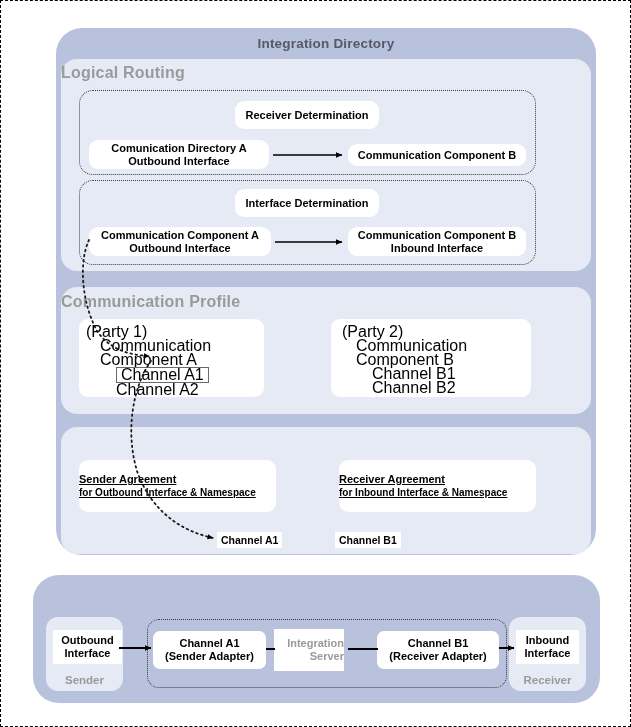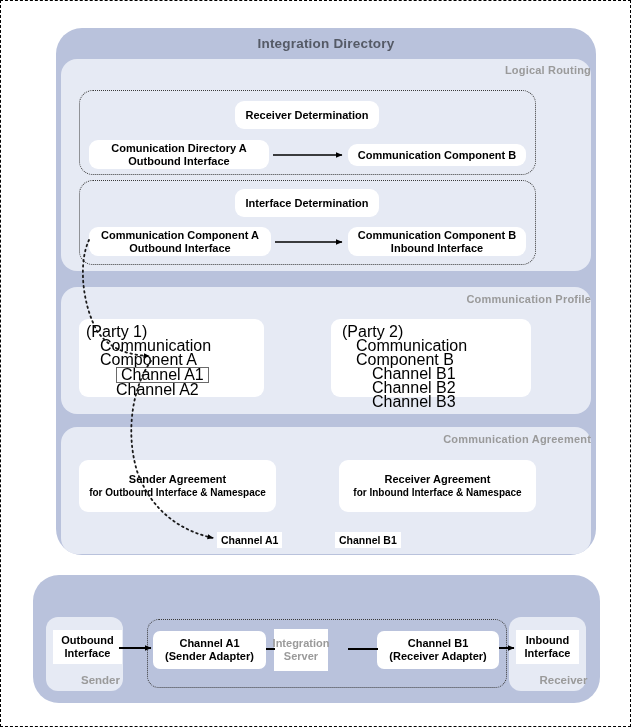--- a/index.html
+++ b/index.html
@@ -30,24 +30,24 @@
   
   .section-panel {
     position: absolute;
     background: #e6eaf4;
     border-radius: 16px;
   }
 
   .section-title {
     position: absolute;
     width: 100%;
-    text-align: right;
+    text-align: left;
     color: #9a9a9a;
     font-weight: bold;
-    font-size: 11px;
+    font-size: 16px;
     letter-spacing: 0.2px;
   }
 
   .panel-title {
     position: absolute;
     width: 100%;
     text-align: center;
     color: #555a66;
     font-weight: bold;
     font-size: 13.5px;
@@ -73,21 +73,21 @@
     justify-content: center;
     color: #000000;
     font-weight: bold;
     font-size: 11px;
     line-height: 13px;
     text-align: center;
     box-sizing: border-box;
   }
   .wbox.square { border-radius: 0; }
   .wbox.soft   { border-radius: 7px; }
-  .wbox.left   { align-items: center; text-align: left; padding-left: 0; }
+  .wbox.left   { align-items: flex-start; text-align: left; padding-left: 0; text-decoration: underline; }
 
   .wbox .sub {
     font-weight: bold;
     font-size: 10px;
   }
 
   
   .greytext { color: #9a9a9a; }
 
   
@@ -142,21 +142,20 @@
     border-radius: 12px;
     box-sizing: border-box;
   }
   .rt-endpoint-label {
     position: absolute;
     width: 100%;
     text-align: center;
     color: #9a9a9a;
     font-weight: bold;
     font-size: 11.5px;
-    margin-left: 16px;
   }
 </style>
 </head>
 <body>
 
 <div id="canvas">
 
   <div class="outer-panel" style="left:55px; top:27px; width:540px; height:527px;"></div>
 
   <div class="panel-title" style="left:55px; top:35px; width:540px;">Integration Directory</div>
@@ -205,25 +204,23 @@
     <span class="chan-indent"><span class="chan-sel">Channel A1</span></span>
     <span class="chan-indent">Channel A2</span>
   </div>
 
   <div class="wbox" style="left:330px; top:318px; width:200px; height:78px;"></div>
   <div class="party-block" style="left:341px; top:324px; width:190px;">
     <span class="party-label">(Party 2)</span>
     <span class="party-indent">Communication Component B</span>
     <span class="chan-indent">Channel B1</span>
     <span class="chan-indent">Channel B2</span>
-    <span class="chan-indent">Channel B3</span>
   </div>
 
   <div class="section-panel" style="left:60px; top:426px; width:530px; height:127px;"></div>
-  <div class="section-title" style="left:60px; top:432px; width:530px;">Communication Agreement</div>
 
   <div class="wbox left" style="left:78px; top:459px; width:197px; height:52px;">
     <span>Sender Agreement</span>
     <span class="sub">for Outbound Interface &amp; Namespace</span>
   </div>
 
   <div class="wbox left" style="left:338px; top:459px; width:197px; height:52px;">
     <span>Receiver Agreement</span>
     <span class="sub">for Inbound Interface &amp; Namespace</span>
   </div>
@@ -241,21 +238,21 @@
   </div>
   <div class="rt-endpoint-label" style="left:45px; top:673px; width:77px;">Sender</div>
 
   <div class="rt-dotted" style="left:146px; top:618px; width:360px; height:69px;"></div>
 
   <div class="wbox soft" style="left:152px; top:630px; width:113px; height:38px;">
     <span>Channel A1</span>
     <span>(Sender Adapter)</span>
   </div>
 
-  <div class="wbox square" style="left:273px; top:628px; width:54px; height:42px;">
+  <div class="wbox square" style="left:273px; top:628px; width:70px; height:42px;align-items:flex-end;">
     <span class="greytext">Integration</span>
     <span class="greytext">Server</span>
   </div>
 
   <div class="wbox soft" style="left:376px; top:630px; width:122px; height:38px;">
     <span>Channel B1</span>
     <span>(Receiver Adapter)</span>
   </div>
 
   <div class="rt-sub" style="left:508px; top:616px; width:77px; height:74px;"></div>

